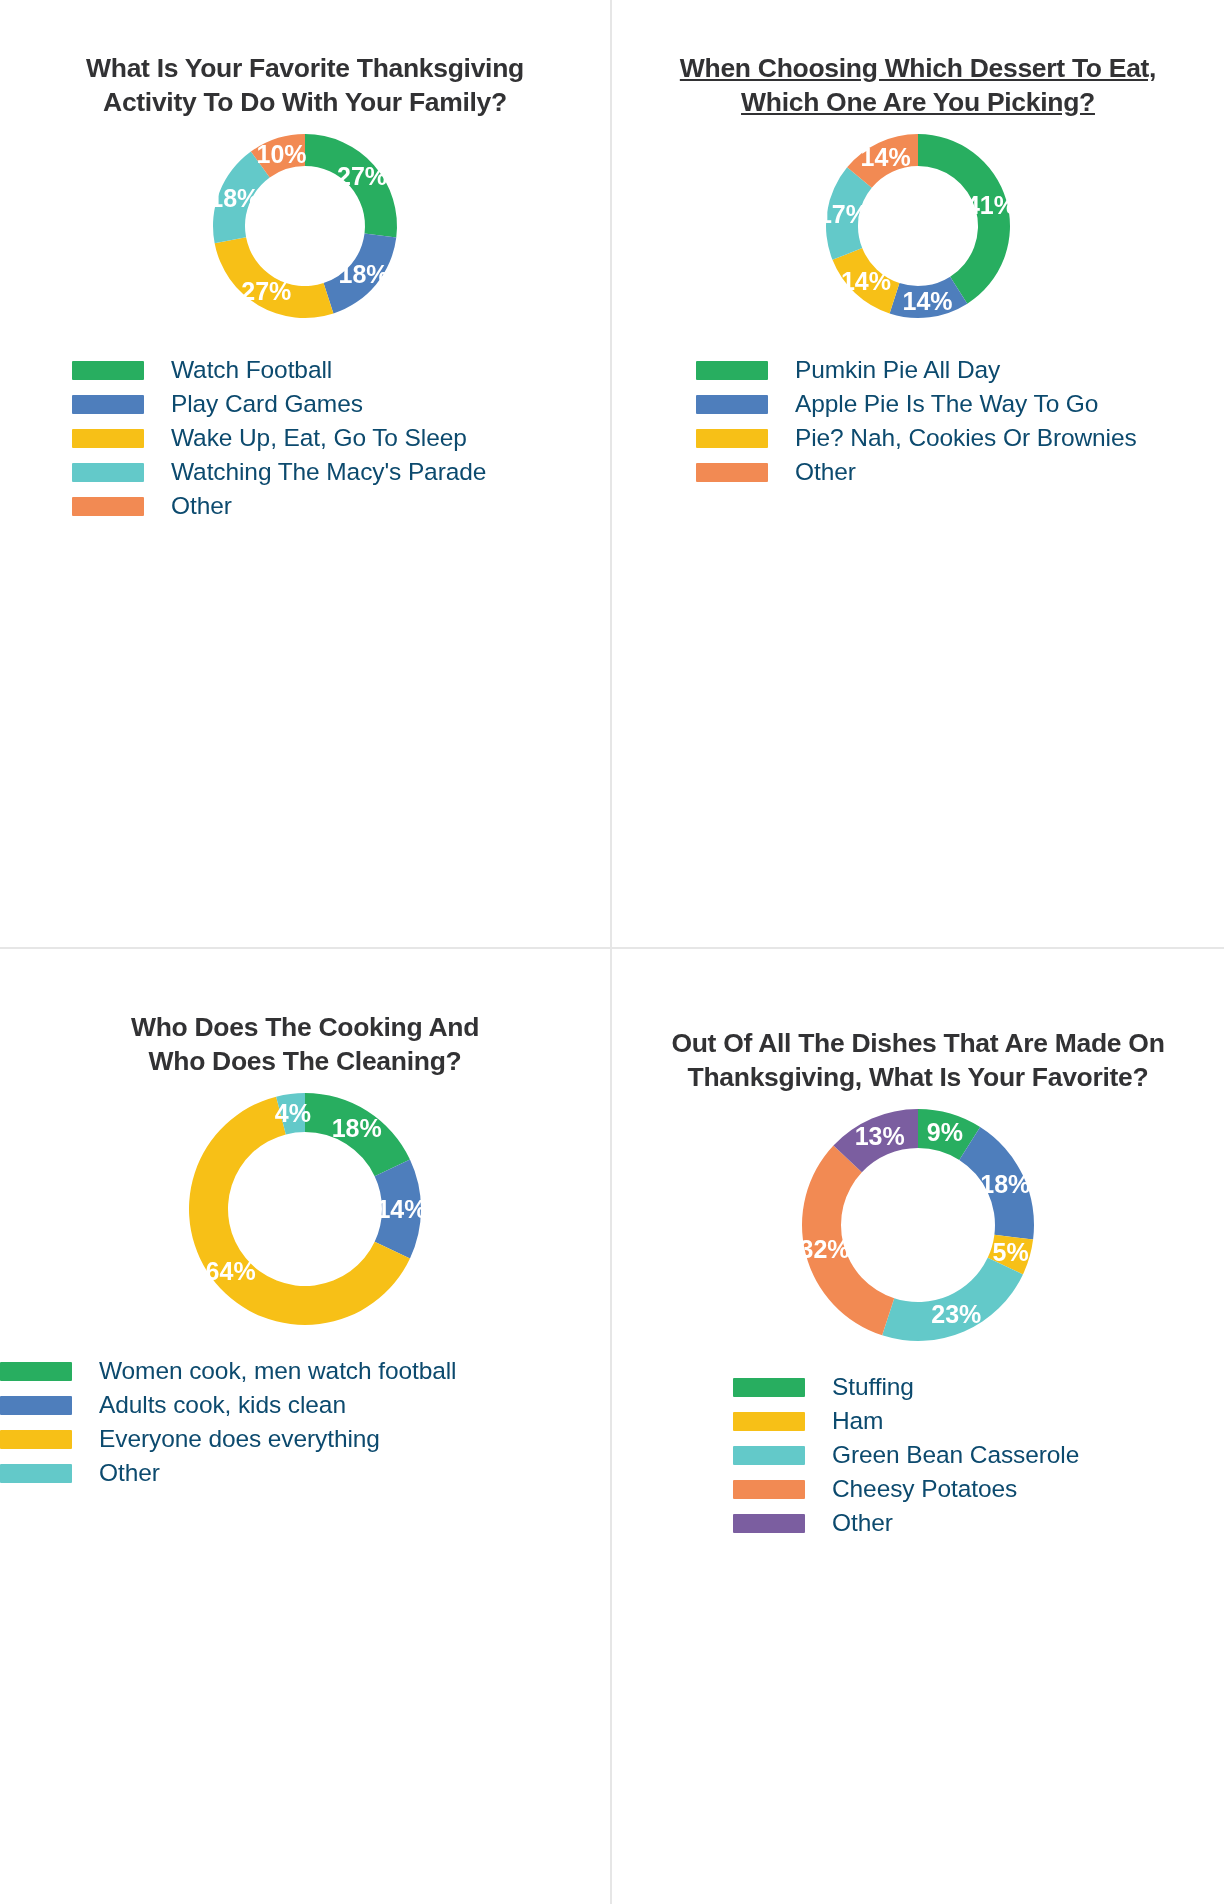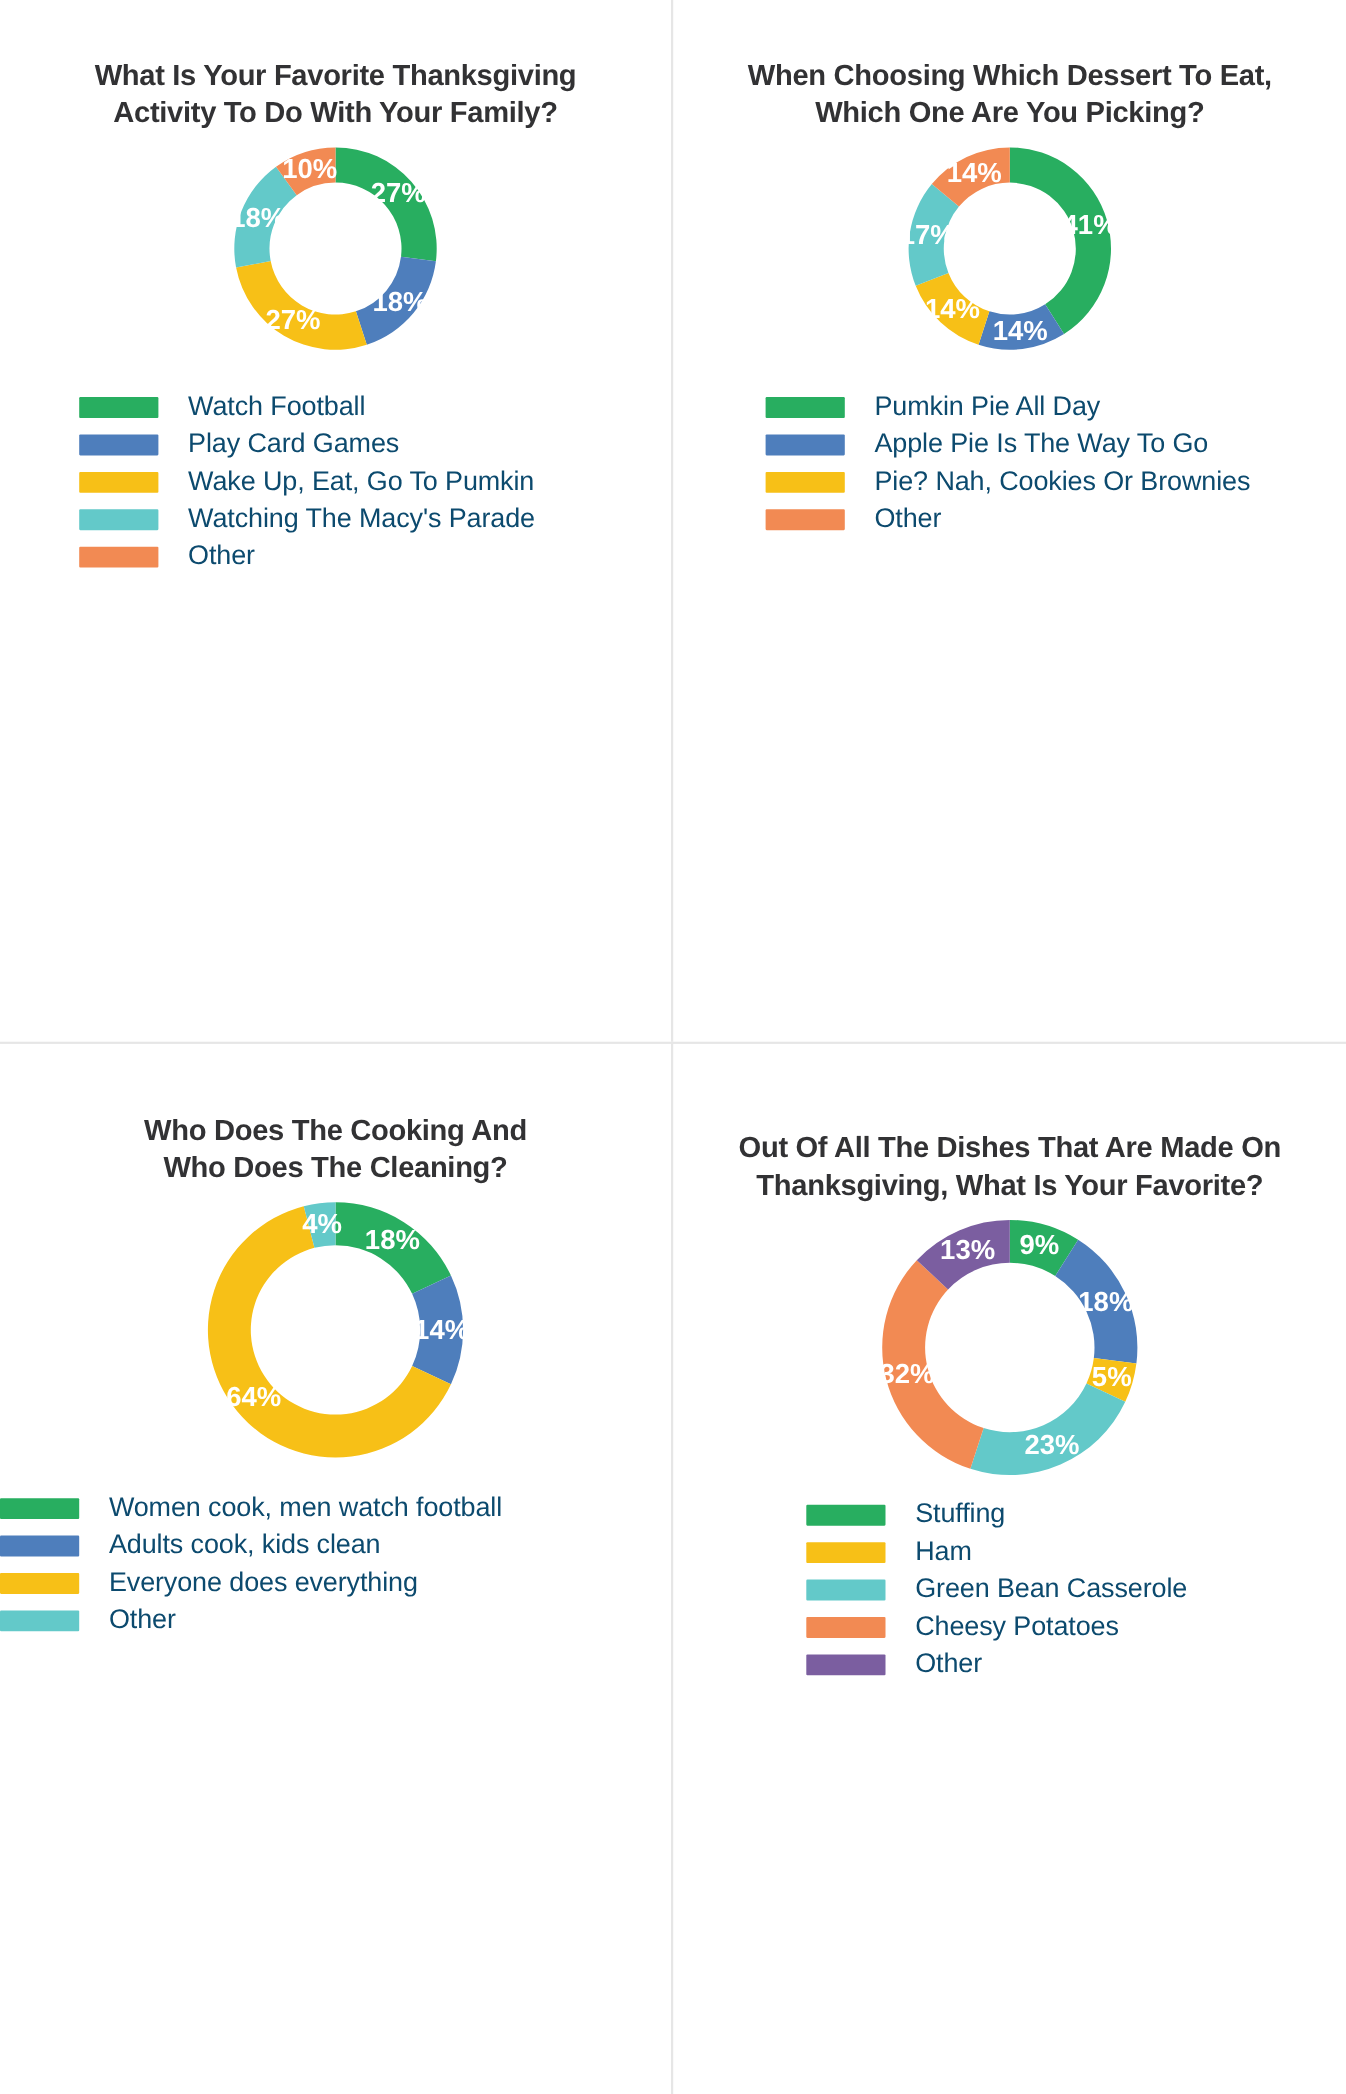--- a/index.html
+++ b/index.html
@@ -36,21 +36,21 @@
     font-weight: bold;
     font-size: 26.5px;
     line-height: 1.28;
     letter-spacing: -0.3px;
     color: #323234;
     text-align: center;
     white-space: pre-line;
     margin: 0;
   }
   .p1 .chart-title { margin-top: 52px; width: 470px; }
-  .p2 .chart-title { margin-top: 52px; width: 520px; }
+  .p2 .chart-title { margin-top: 52px; width: 520px; text-decoration: underline; }
   .p3 .chart-title { margin-top: 62px; width: 470px; }
   .p4 .chart-title { margin-top: 78px; width: 540px; }
 
   .donut-wrap {
     position: relative;
   }
   .donut-wrap svg { display: block; overflow: visible; }
   .slice-label {
     font-family: "Liberation Sans", sans-serif;
     font-weight: bold;
@@ -82,21 +82,21 @@
     line-height: 1.17;
     color: #0c4a6e;
     margin-left: 27px;
     white-space: pre-line;
     letter-spacing: -0.1px;
   }
 
   .p1 .legend { margin-top: 24px; margin-left: 14px; align-self: flex-start; padding-left: 58px; }
   .p2 .legend { margin-top: 24px; margin-left: 14px; align-self: flex-start; padding-left: 70px; }
   .p3 .legend { margin-top: 18px; align-self: flex-start; }
-  .p4 .legend { margin-top: 8px; align-self: flex-start; padding-left: 121px; }
+  .p4 .legend { margin-top: 18px; align-self: flex-start; padding-left: 121px; }
 </style>
 </head>
 <body>
 
 <div id="grid">
 
   <div class="panel p1">
     <h2 class="chart-title">What Is Your Favorite Thanksgiving
 Activity To Do With Your Family?</h2>
     <div class="donut-wrap">
@@ -117,21 +117,21 @@
         <div class="legend-row">
           <span class="swatch" style="background: rgb(40, 174, 96);"></span>
           <span class="legend-label">Watch Football</span>
         </div>
         <div class="legend-row">
           <span class="swatch" style="background: rgb(78, 126, 188);"></span>
           <span class="legend-label">Play Card Games</span>
         </div>
         <div class="legend-row">
           <span class="swatch" style="background: rgb(247, 192, 23);"></span>
-          <span class="legend-label">Wake Up, Eat, Go To Pumkin</span>
+          <span class="legend-label">Wake Up, Eat, Go To Sleep</span>
         </div>
         <div class="legend-row">
           <span class="swatch" style="background: rgb(99, 201, 201);"></span>
           <span class="legend-label">Watching The Macy's Parade</span>
         </div>
         <div class="legend-row">
           <span class="swatch" style="background: rgb(242, 138, 83);"></span>
           <span class="legend-label">Other</span>
         </div>
       </div>

